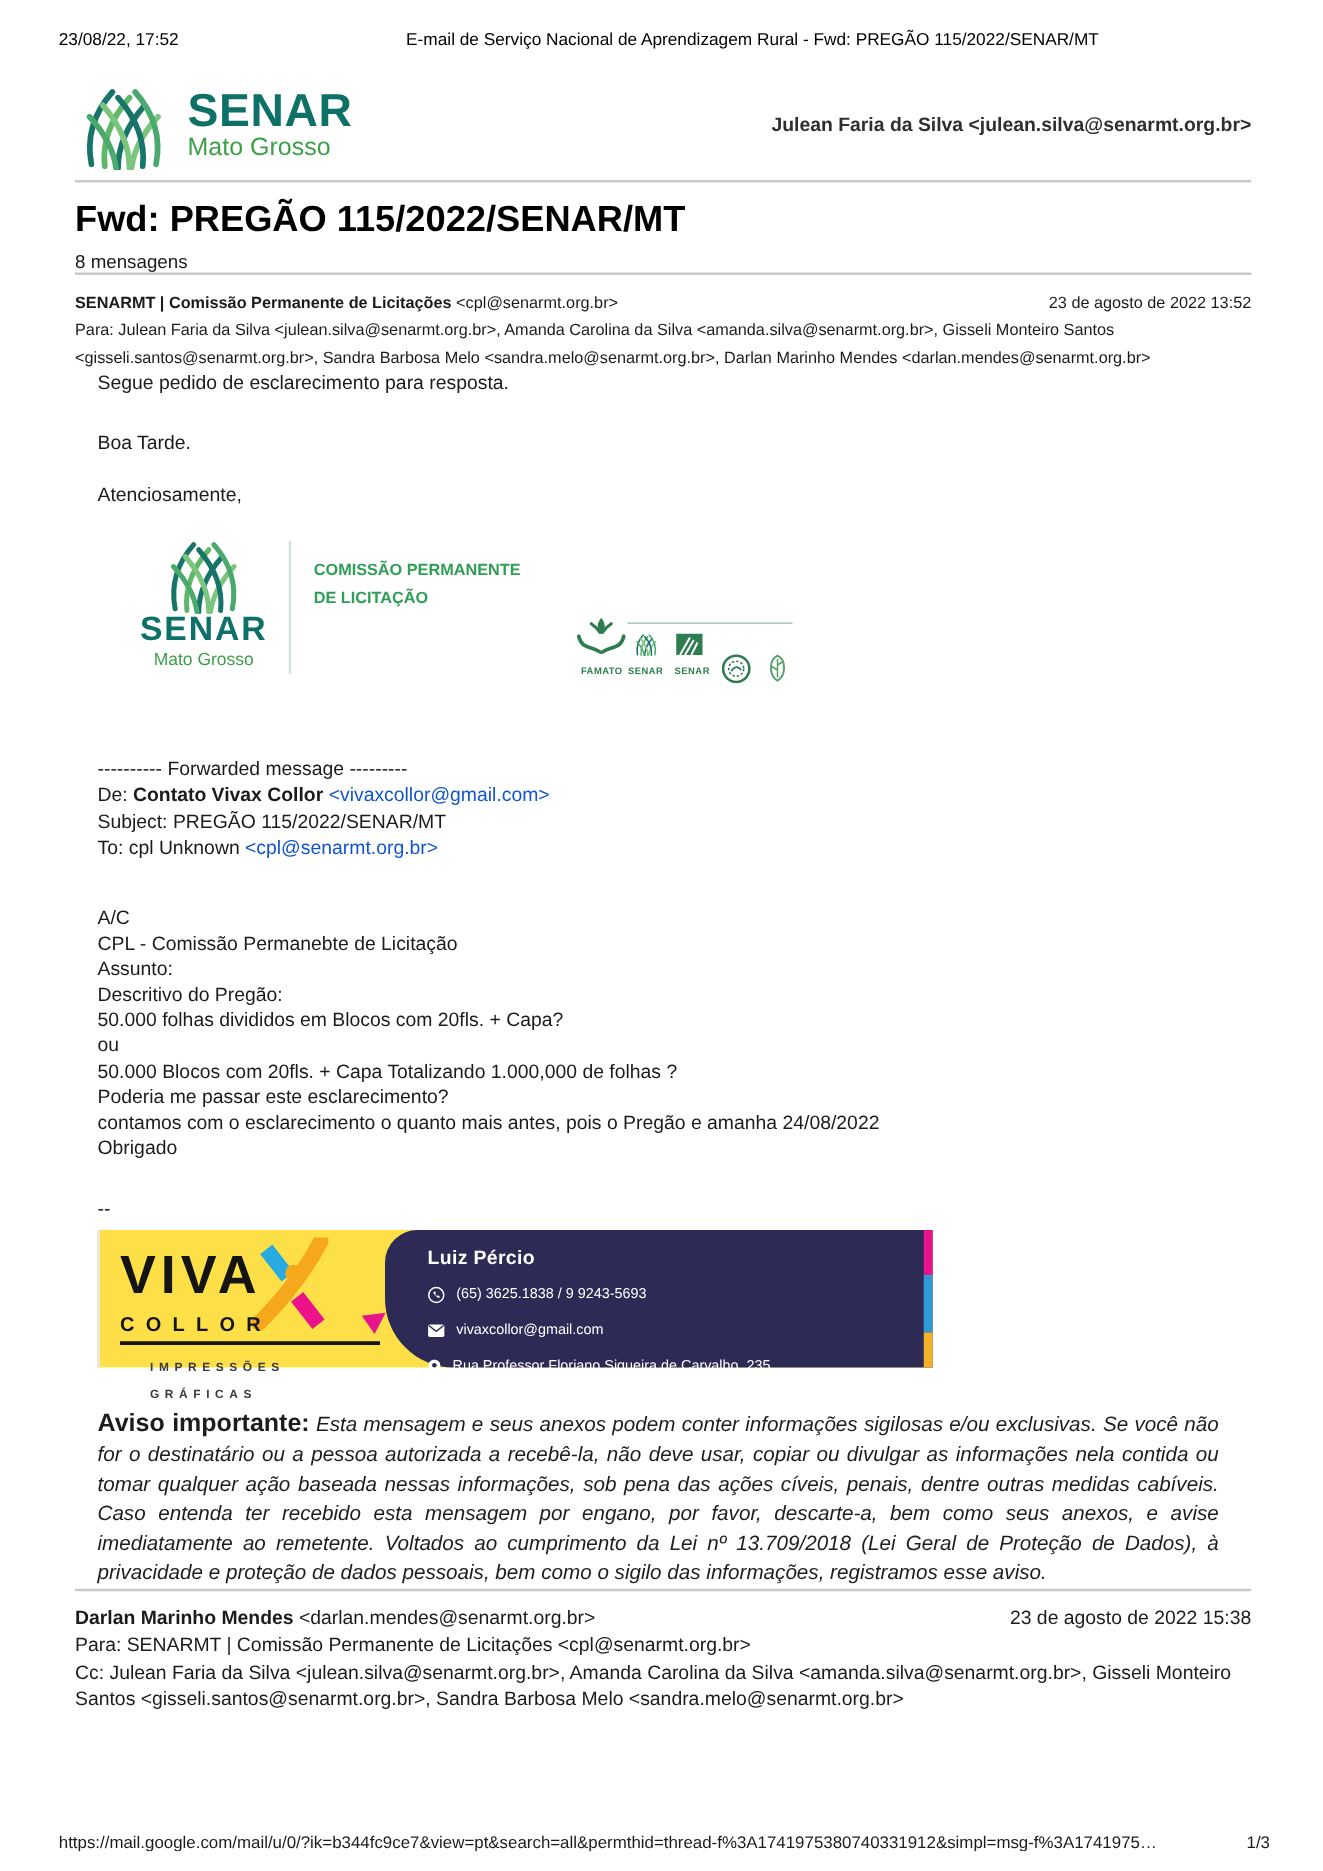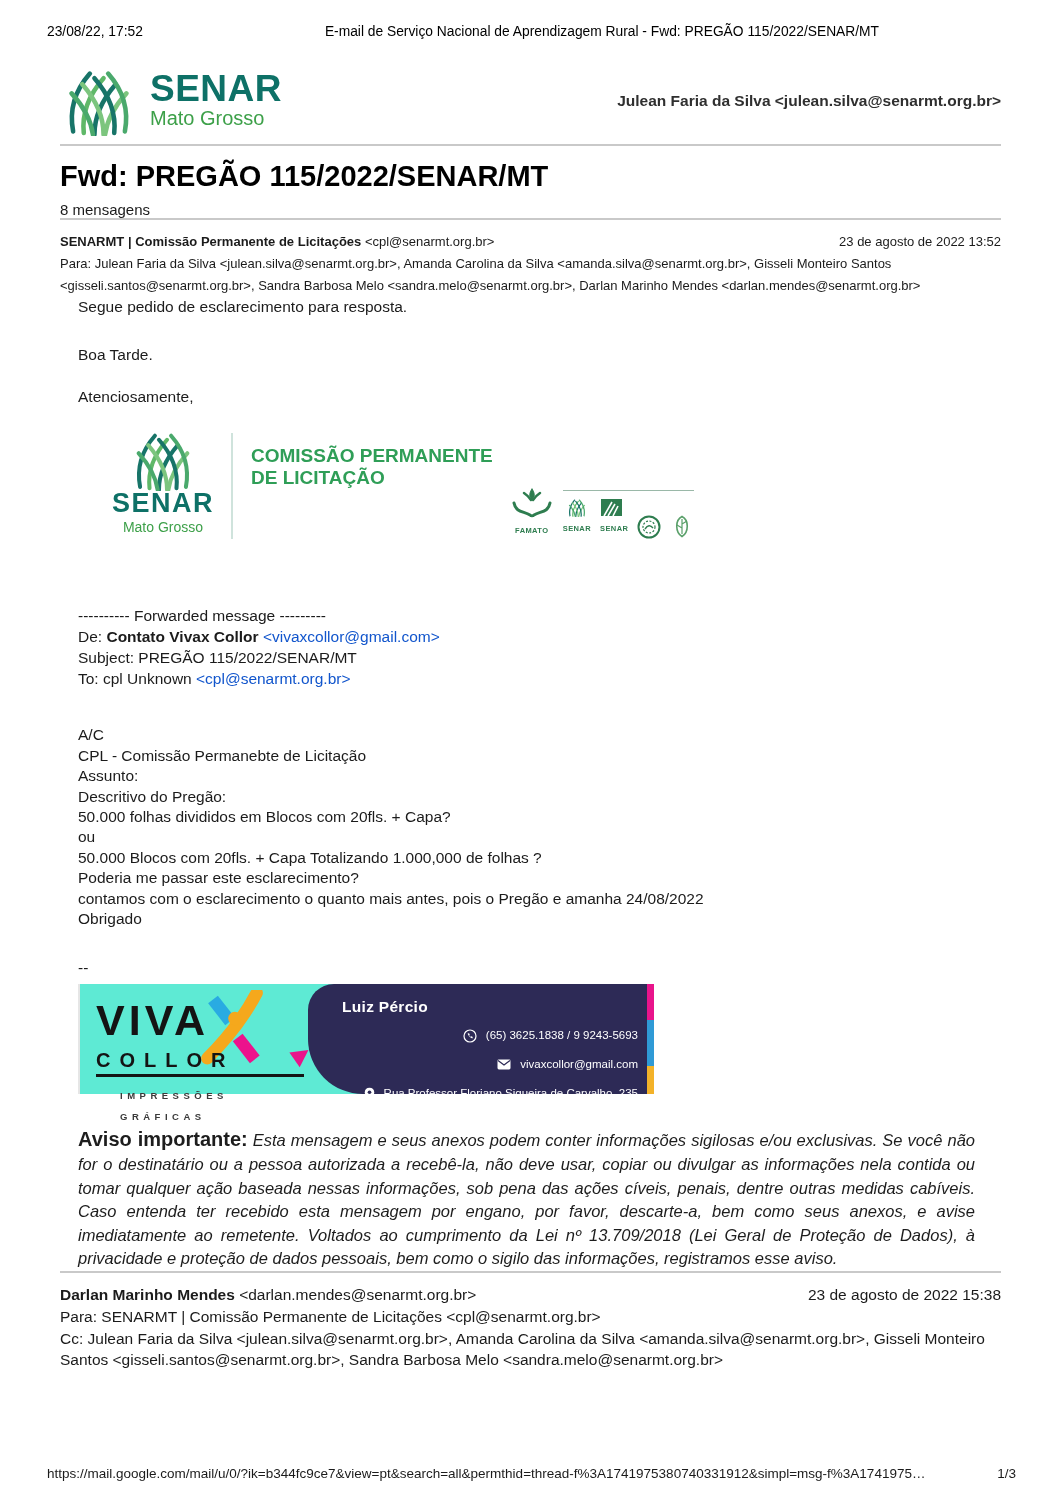--- a/index.html
+++ b/index.html
@@ -40,48 +40,48 @@
   .gap-p { margin:0 0 21px 0; }
 
   
   .sig { display:flex; margin-top:22px; margin-left:27px; height:118px; }
   .sig-logo { width:116px; text-align:center; }
   .wheat-sm { width:72px; height:62px; }
   .senar-word2 { font-size:27px; font-weight:700; color:#0e7167; letter-spacing:1.5px; line-height:24px; }
   .senar-region2 { font-size:14px; color:#3da049; margin-top:2px; }
   .sig-vline { width:2px; background:#cfe3dc; margin:4px 18px 0 10px; height:106px; }
   .sig-org { padding-top:16px; }
-  .org-line { color:#2f9e57; font-size:19px; font-weight:700; line-height:22px; }
+  .org-line { color:#2f9e57; font-size:13px; font-weight:700; line-height:22px; }
   .sig-contact { margin-top:13px; font-size:12.5px; color:#868d90; line-height:16px; }
-  .partners { display:flex; align-items:center; gap:10px; margin-left:18px; padding-top:52px; }
+  .partners { display:flex; align-items:flex-end; margin-left:44px; padding-top:52px; }
   .famato { text-align:center; }
   .p-label { font-size:7.5px; font-weight:700; color:#2e7d4f; letter-spacing:0.4px; margin-top:1px; }
   .partner-sub { display:flex; align-items:flex-end; gap:9px; border-top:1.5px solid #9ab8a8; padding-top:7px; }
   .p-item { text-align:center; }
 
   
   .fwd { padding-left:18px; margin-top:58px; font-size:15.5px; line-height:21px; }
   .link { color:#1155cc; text-decoration:none; cursor:pointer; }
   .fwd-body { margin-top:36px; padding-left:18px; font-size:15.5px; }
   .fwd-body div { line-height:20.4px; min-height:20.4px; }
   .dashes { margin-top:28px; padding-left:18px; font-size:15.5px; }
 
   
-  .banner { margin-left:18px; margin-top:6px; width:576px; height:110px; display:flex; border-left:2px solid #e6e6e6; background:#5eead4; position:relative; }
+  .banner { margin-left:18px; margin-top:6px; width:668px; height:110px; display:flex; border-left:2px solid #e6e6e6; background:#fde047; position:relative; }
   .vx-left { width:228px; position:relative; }
   .vx-logo { position:absolute; left:16px; top:14px; }
   .vx-row { display:flex; align-items:flex-start; }
   .vx-word { font-size:43px; font-weight:700; letter-spacing:4px; color:#141414; line-height:44px; }
   .vx-x { margin-left:-8px; margin-top:-8px; }
   .vx-collor-wrap { border-bottom:3px solid #141414; width:208px; margin-top:-16px; padding-bottom:2px; }
-  .vx-collor { font-size:20px; font-weight:700; letter-spacing:9px; color:#141414; }
+  .vx-collor { font-size:16px; font-weight:700; letter-spacing:9px; color:#141414; }
   .vx-tagline { font-size:9.5px; letter-spacing:4.5px; color:#3a3a3a; margin-top:8px; font-weight:700; padding-left:24px; }
   .vx-panel { flex:1; background:#2d2a56; border-radius:26px 0 0 55px; position:relative; color:#fff; padding:12px 16px 8px 34px; }
   .vx-name { font-size:15.5px; font-weight:700; letter-spacing:0.3px; }
-  .vx-row2 { display:flex; align-items:center; gap:9px; margin-top:8px; font-size:11.5px;justify-content:flex-end; }
+  .vx-row2 { display:flex; align-items:center; gap:9px; margin-top:8px; font-size:11.5px; }
   .vx-addr2 { text-align:center; font-size:11.5px; margin-top:2px; padding-left:12px; }
   .stripes { position:absolute; right:0; top:0; bottom:0; width:7px; display:flex; flex-direction:column; }
   .s1 { flex:0 0 32%; background:#e8148b; }
   .s2 { flex:0 0 42%; background:#2f9ad6; }
   .s3 { flex:1; background:#f3b229; }
   .vx-arrow { position:absolute; left:-15px; top:62px; width:0; height:0;
     border-top:9px solid transparent; border-bottom:9px solid transparent;
     border-left:17px solid #e8148b; transform:rotate(-35deg); }
 
   

